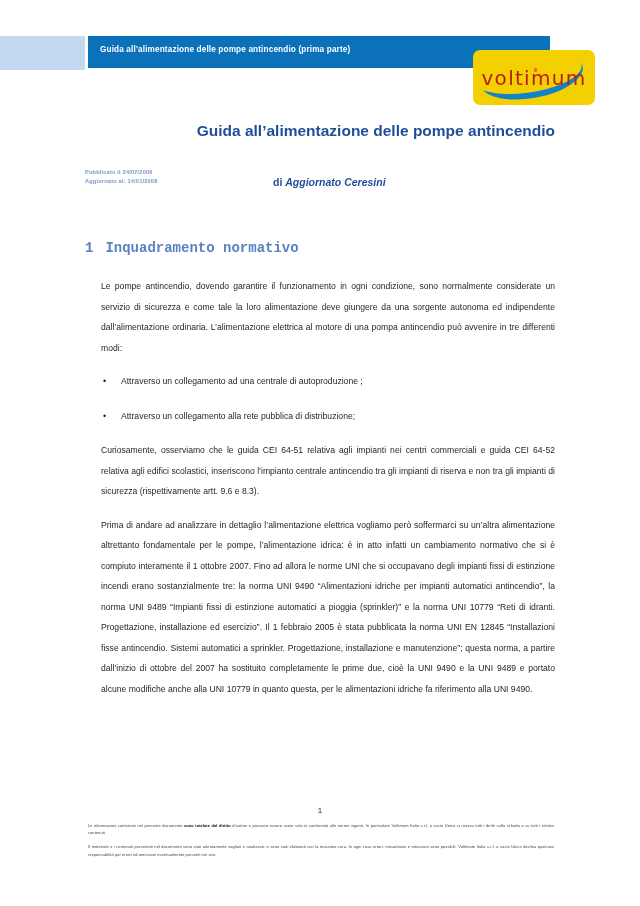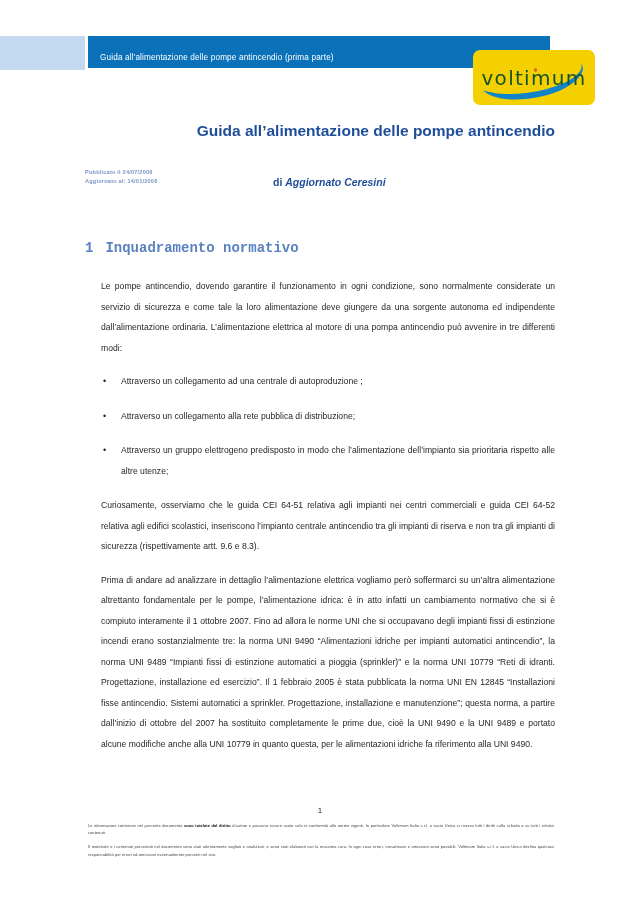--- a/index.html
+++ b/index.html
@@ -27,24 +27,24 @@
     background: #c3d9ef;
   }
   .header-bar {
     position: absolute;
     left: 88px; top: 36px;
     width: 462px; height: 32px;
     background: #0b72ba;
   }
   .header-bar-title {
     position: absolute;
-    left: 12px; top: 17px;
+    left: 12px; top: 9px;
     color: #ffffff;
     font-size: 8.2px;
-    font-weight: normal;
+    font-weight: bold;
     letter-spacing: 0.15px;
     white-space: nowrap;
   }
   .logo-box {
     position: absolute;
     left: 473px; top: 50px;
     width: 122px; height: 55px;
     background: #f5d000;
     border-radius: 7px;
     overflow: hidden;
@@ -57,21 +57,21 @@
   .logo-word {
     position: absolute;
     left: 0; top: 0;
     width: 122px; height: 55px;
     display: flex;
     align-items: center;
     justify-content: center;
     font-family: "DejaVu Sans", sans-serif;
     font-size: 20px;
     letter-spacing: 1.3px;
-    color: #14532d;
+    color: #b91c1c;
     z-index: 3;
   }
   .logo-dot {
     position: absolute;
     z-index: 4;
     width: 3.5px; height: 3.5px;
     border-radius: 50%;
     background: #e8642a;
     left: 60.5px; top: 18px;
   }
@@ -225,21 +225,20 @@
     <span class="num">1</span><span>Inquadramento normativo</span>
   </div>
 
   <div class="body-col">
 
     <p class="body">Le pompe antincendio, dovendo garantire il funzionamento in ogni condizione, sono normalmente considerate un servizio di sicurezza e come tale la loro alimentazione deve giungere da una sorgente autonoma ed indipendente dall’alimentazione ordinaria. L’alimentazione elettrica al motore di una pompa antincendio può avvenire in tre differenti modi:</p>
 
     <ul class="bullets">
       <li>Attraverso un collegamento ad una centrale di autoproduzione ;</li>
       <li>Attraverso un collegamento alla rete pubblica di distribuzione;</li>
-      <li>Attraverso un gruppo elettrogeno predisposto in modo che l’alimentazione dell’impianto sia prioritaria rispetto alle altre utenze;</li>
     </ul>
 
     <p class="body">Curiosamente, osserviamo che le guida CEI 64-51 relativa agli impianti nei centri commerciali e guida CEI 64-52 relativa agli edifici scolastici, inseriscono l’impianto centrale antincendio tra gli impianti di riserva e non tra gli impianti di sicurezza (rispettivamente artt. 9.6 e 8.3).</p>
 
     <p class="body">Prima di andare ad analizzare in dettaglio l’alimentazione elettrica vogliamo però soffermarci su un’altra alimentazione altrettanto fondamentale per le pompe, l’alimentazione idrica: è in atto infatti un cambiamento normativo che si è compiuto interamente il 1 ottobre 2007. Fino ad allora le norme UNI che si occupavano degli impianti fissi di estinzione incendi erano sostanzialmente tre: la norma UNI 9490 “Alimentazioni idriche per impianti automatici antincendio”, la norma UNI 9489 “Impianti fissi di estinzione automatici a pioggia (sprinkler)” e la norma UNI 10779 “Reti di idranti. Progettazione, installazione ed esercizio”. Il 1 febbraio 2005 è stata pubblicata la norma UNI EN 12845 “Installazioni fisse antincendio. Sistemi automatici a sprinkler. Progettazione, installazione e manutenzione”; questa norma, a partire dall’inizio di ottobre del 2007 ha sostituito completamente le prime due, cioè la UNI 9490 e la UNI 9489 e portato alcune modifiche anche alla UNI 10779 in quanto questa, per le alimentazioni idriche fa riferimento alla UNI 9490.</p>
   </div>
 
   <div class="page-number">1</div>
 
   <div class="footer-note">

